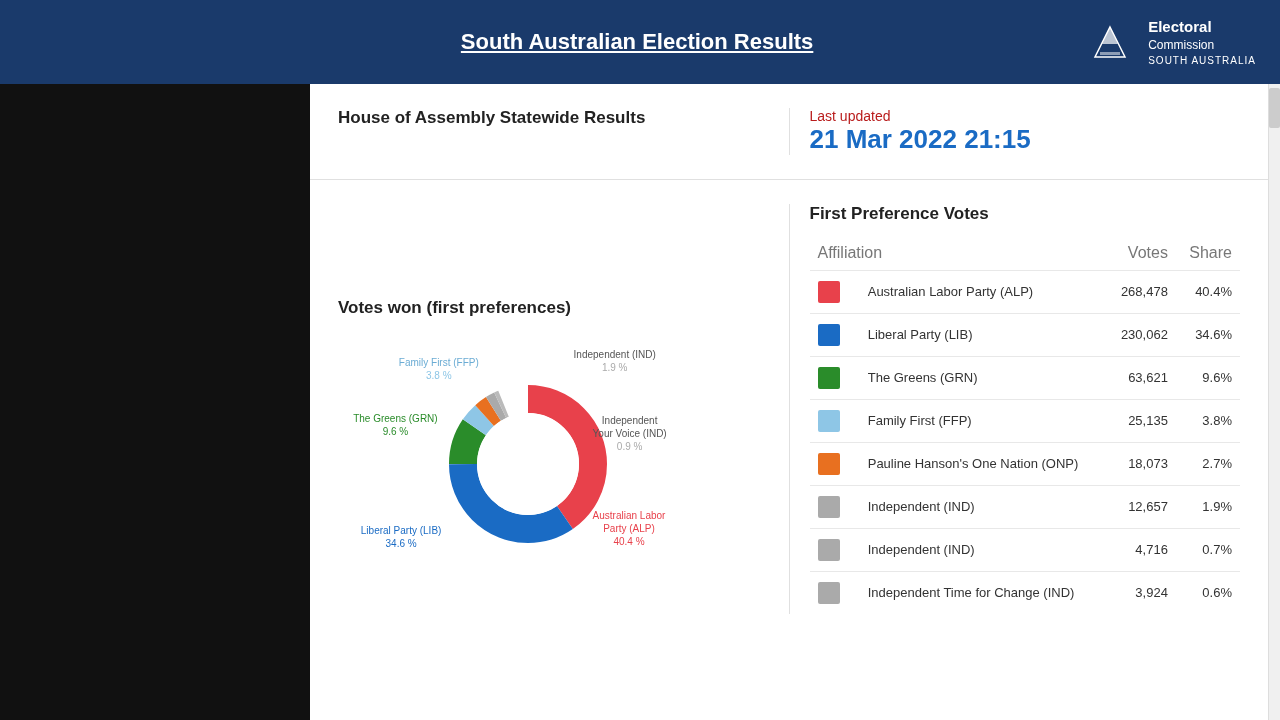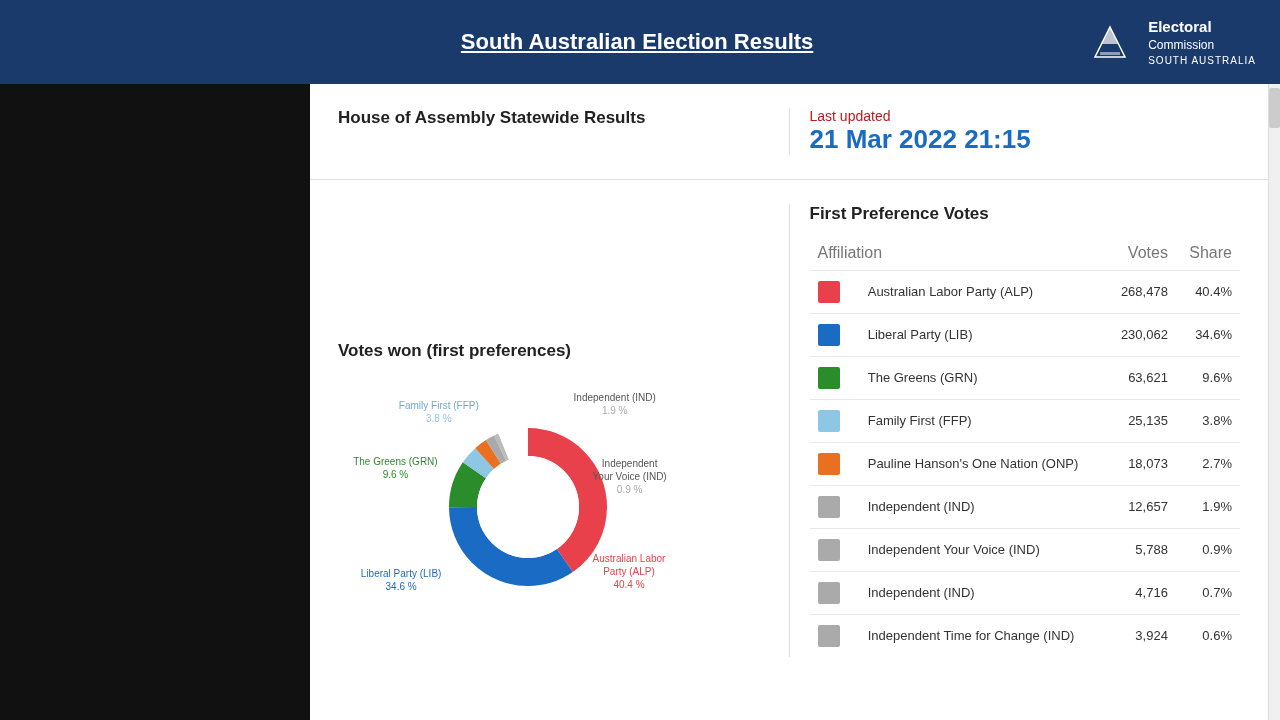--- a/index.html
+++ b/index.html
@@ -345,28 +345,20 @@
       <span class="color-swatch" style="background:#aaaaaa;"></span>
     </td>
     <td>Independent (IND)</td>
     <td class="right">12,657</td>
     <td class="right">1.9%</td>
   </tr>
               <tr class="data-row">
     <td>
       <span class="color-swatch" style="background:#aaaaaa;"></span>
     </td>
-    <td>Independent Your Voice (IND)</td>
-    <td class="right">5,788</td>
-    <td class="right">0.9%</td>
-  </tr>
-              <tr class="data-row">
-    <td>
-      <span class="color-swatch" style="background:#aaaaaa;"></span>
-    </td>
     <td>Independent (IND)</td>
     <td class="right">4,716</td>
     <td class="right">0.7%</td>
   </tr>
               <tr class="data-row">
     <td>
       <span class="color-swatch" style="background:#aaaaaa;"></span>
     </td>
     <td>Independent Time for Change (IND)</td>
     <td class="right">3,924</td>

